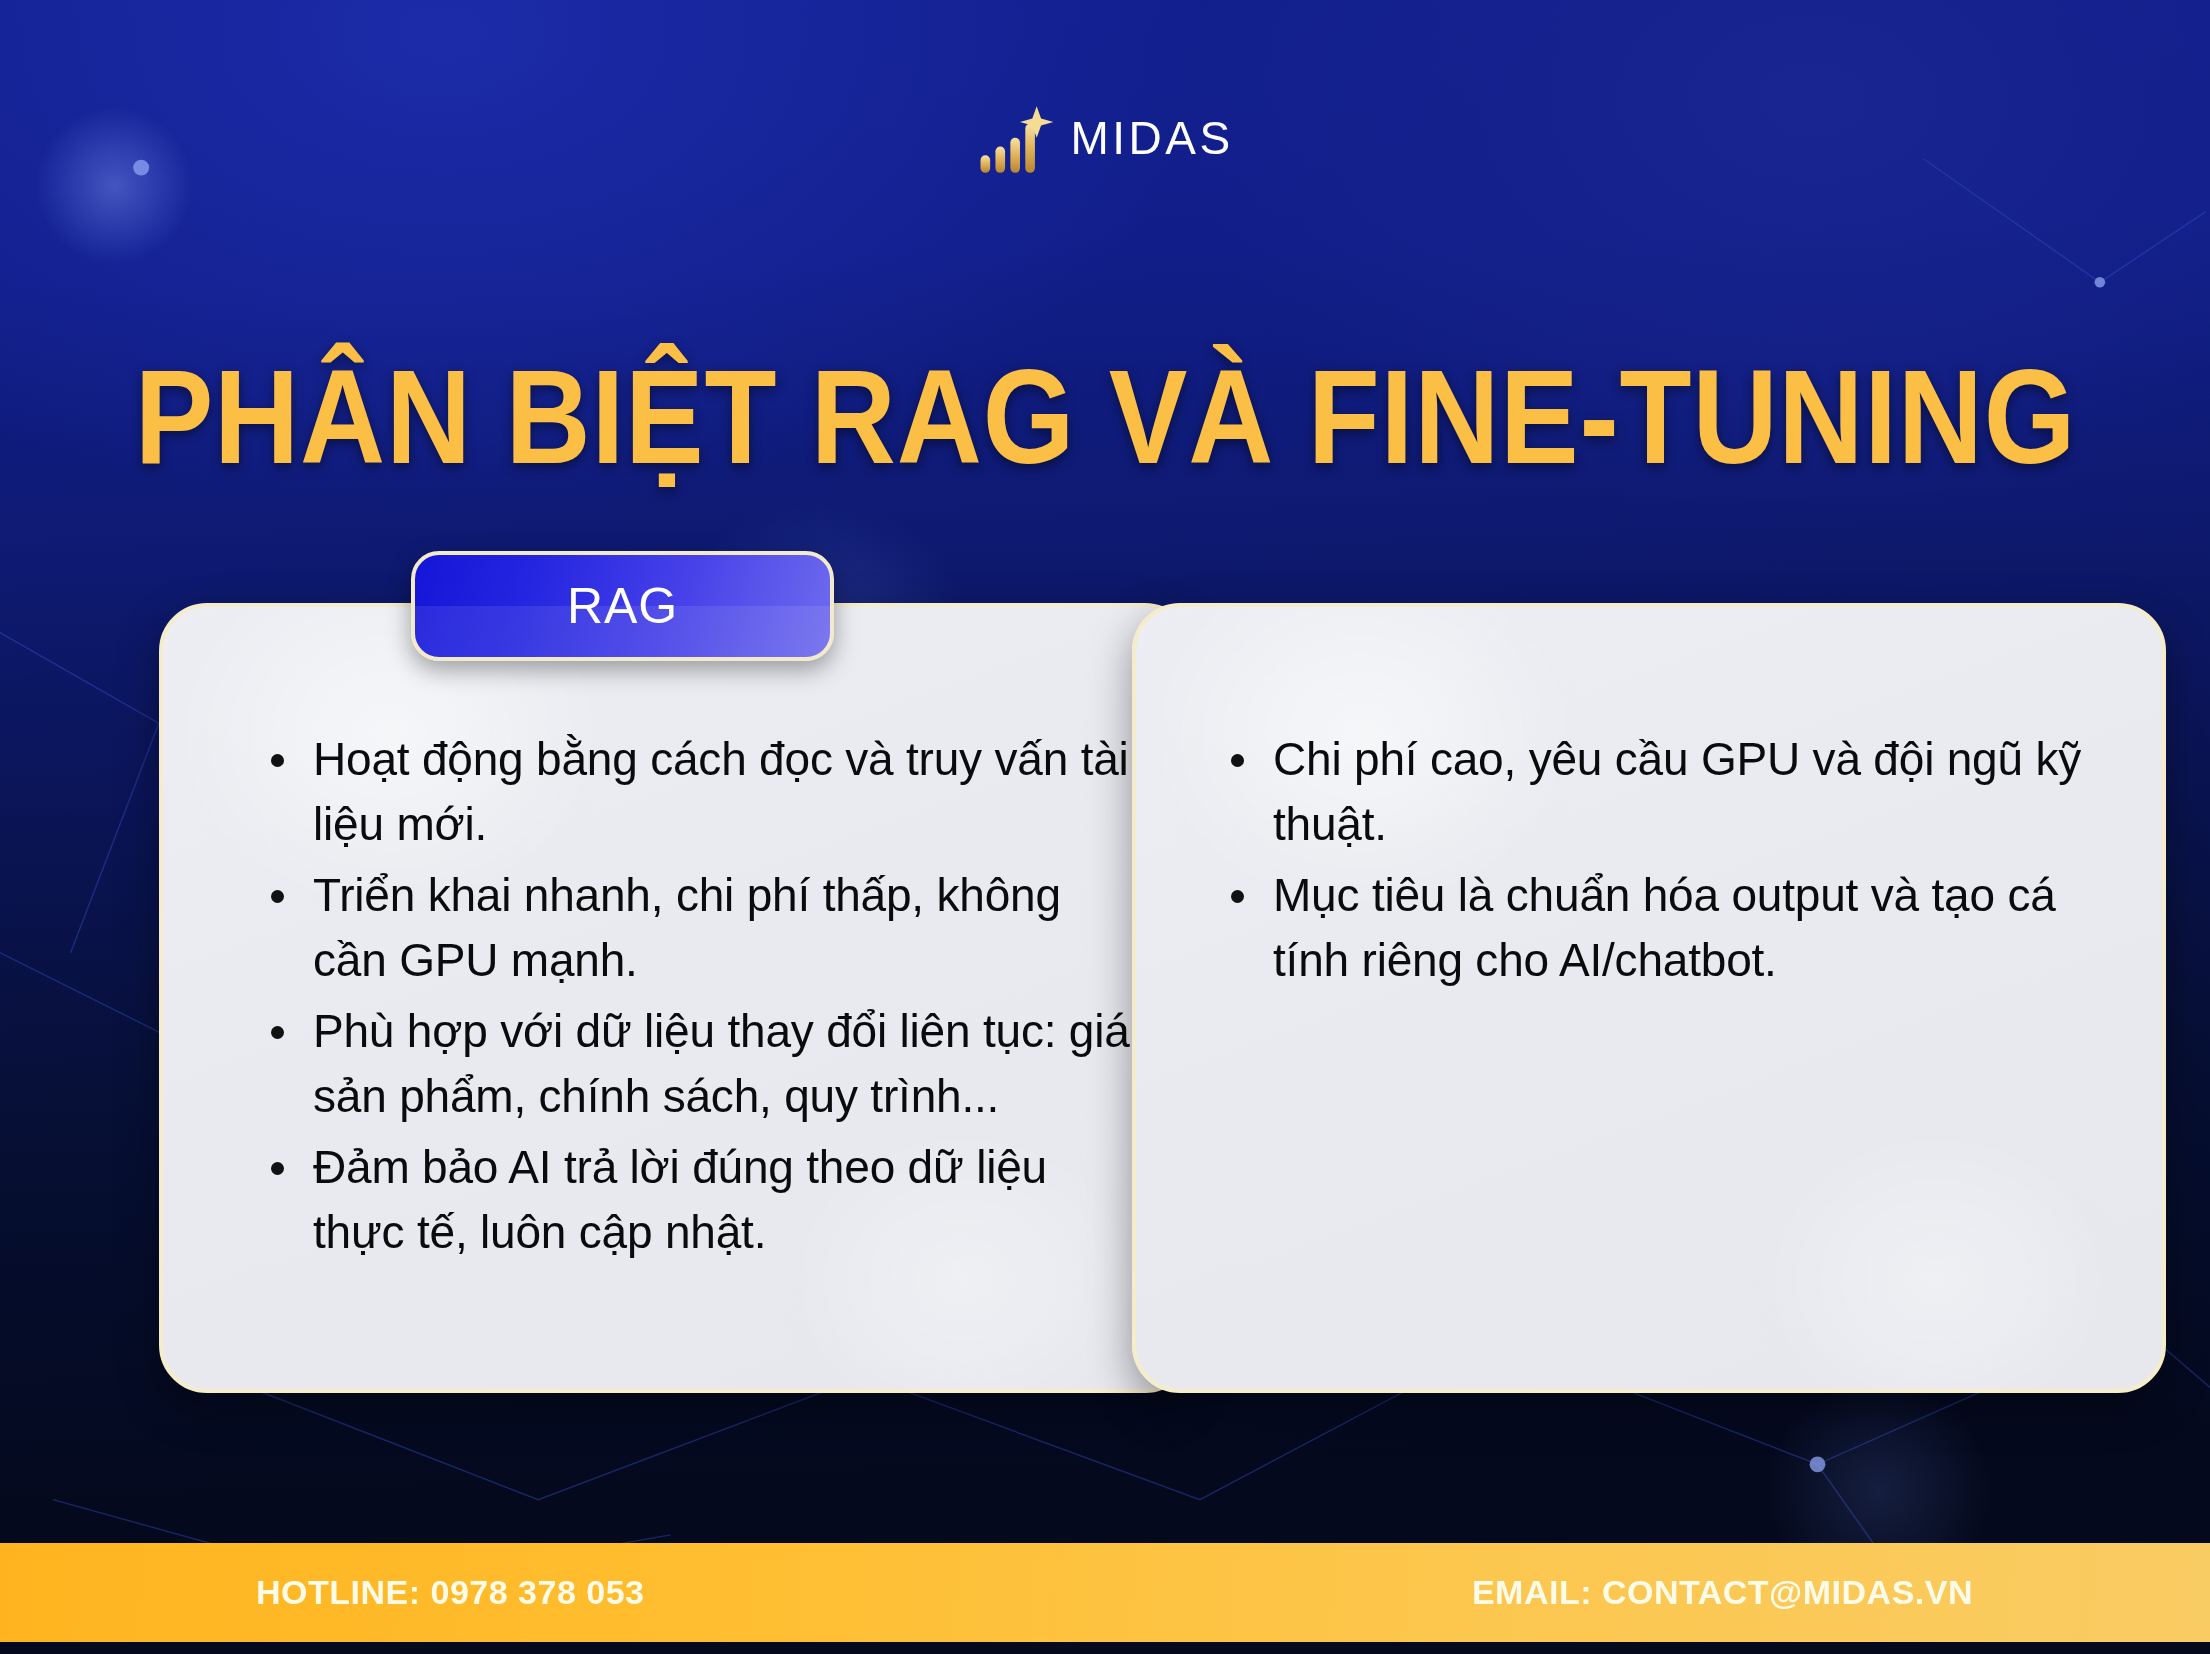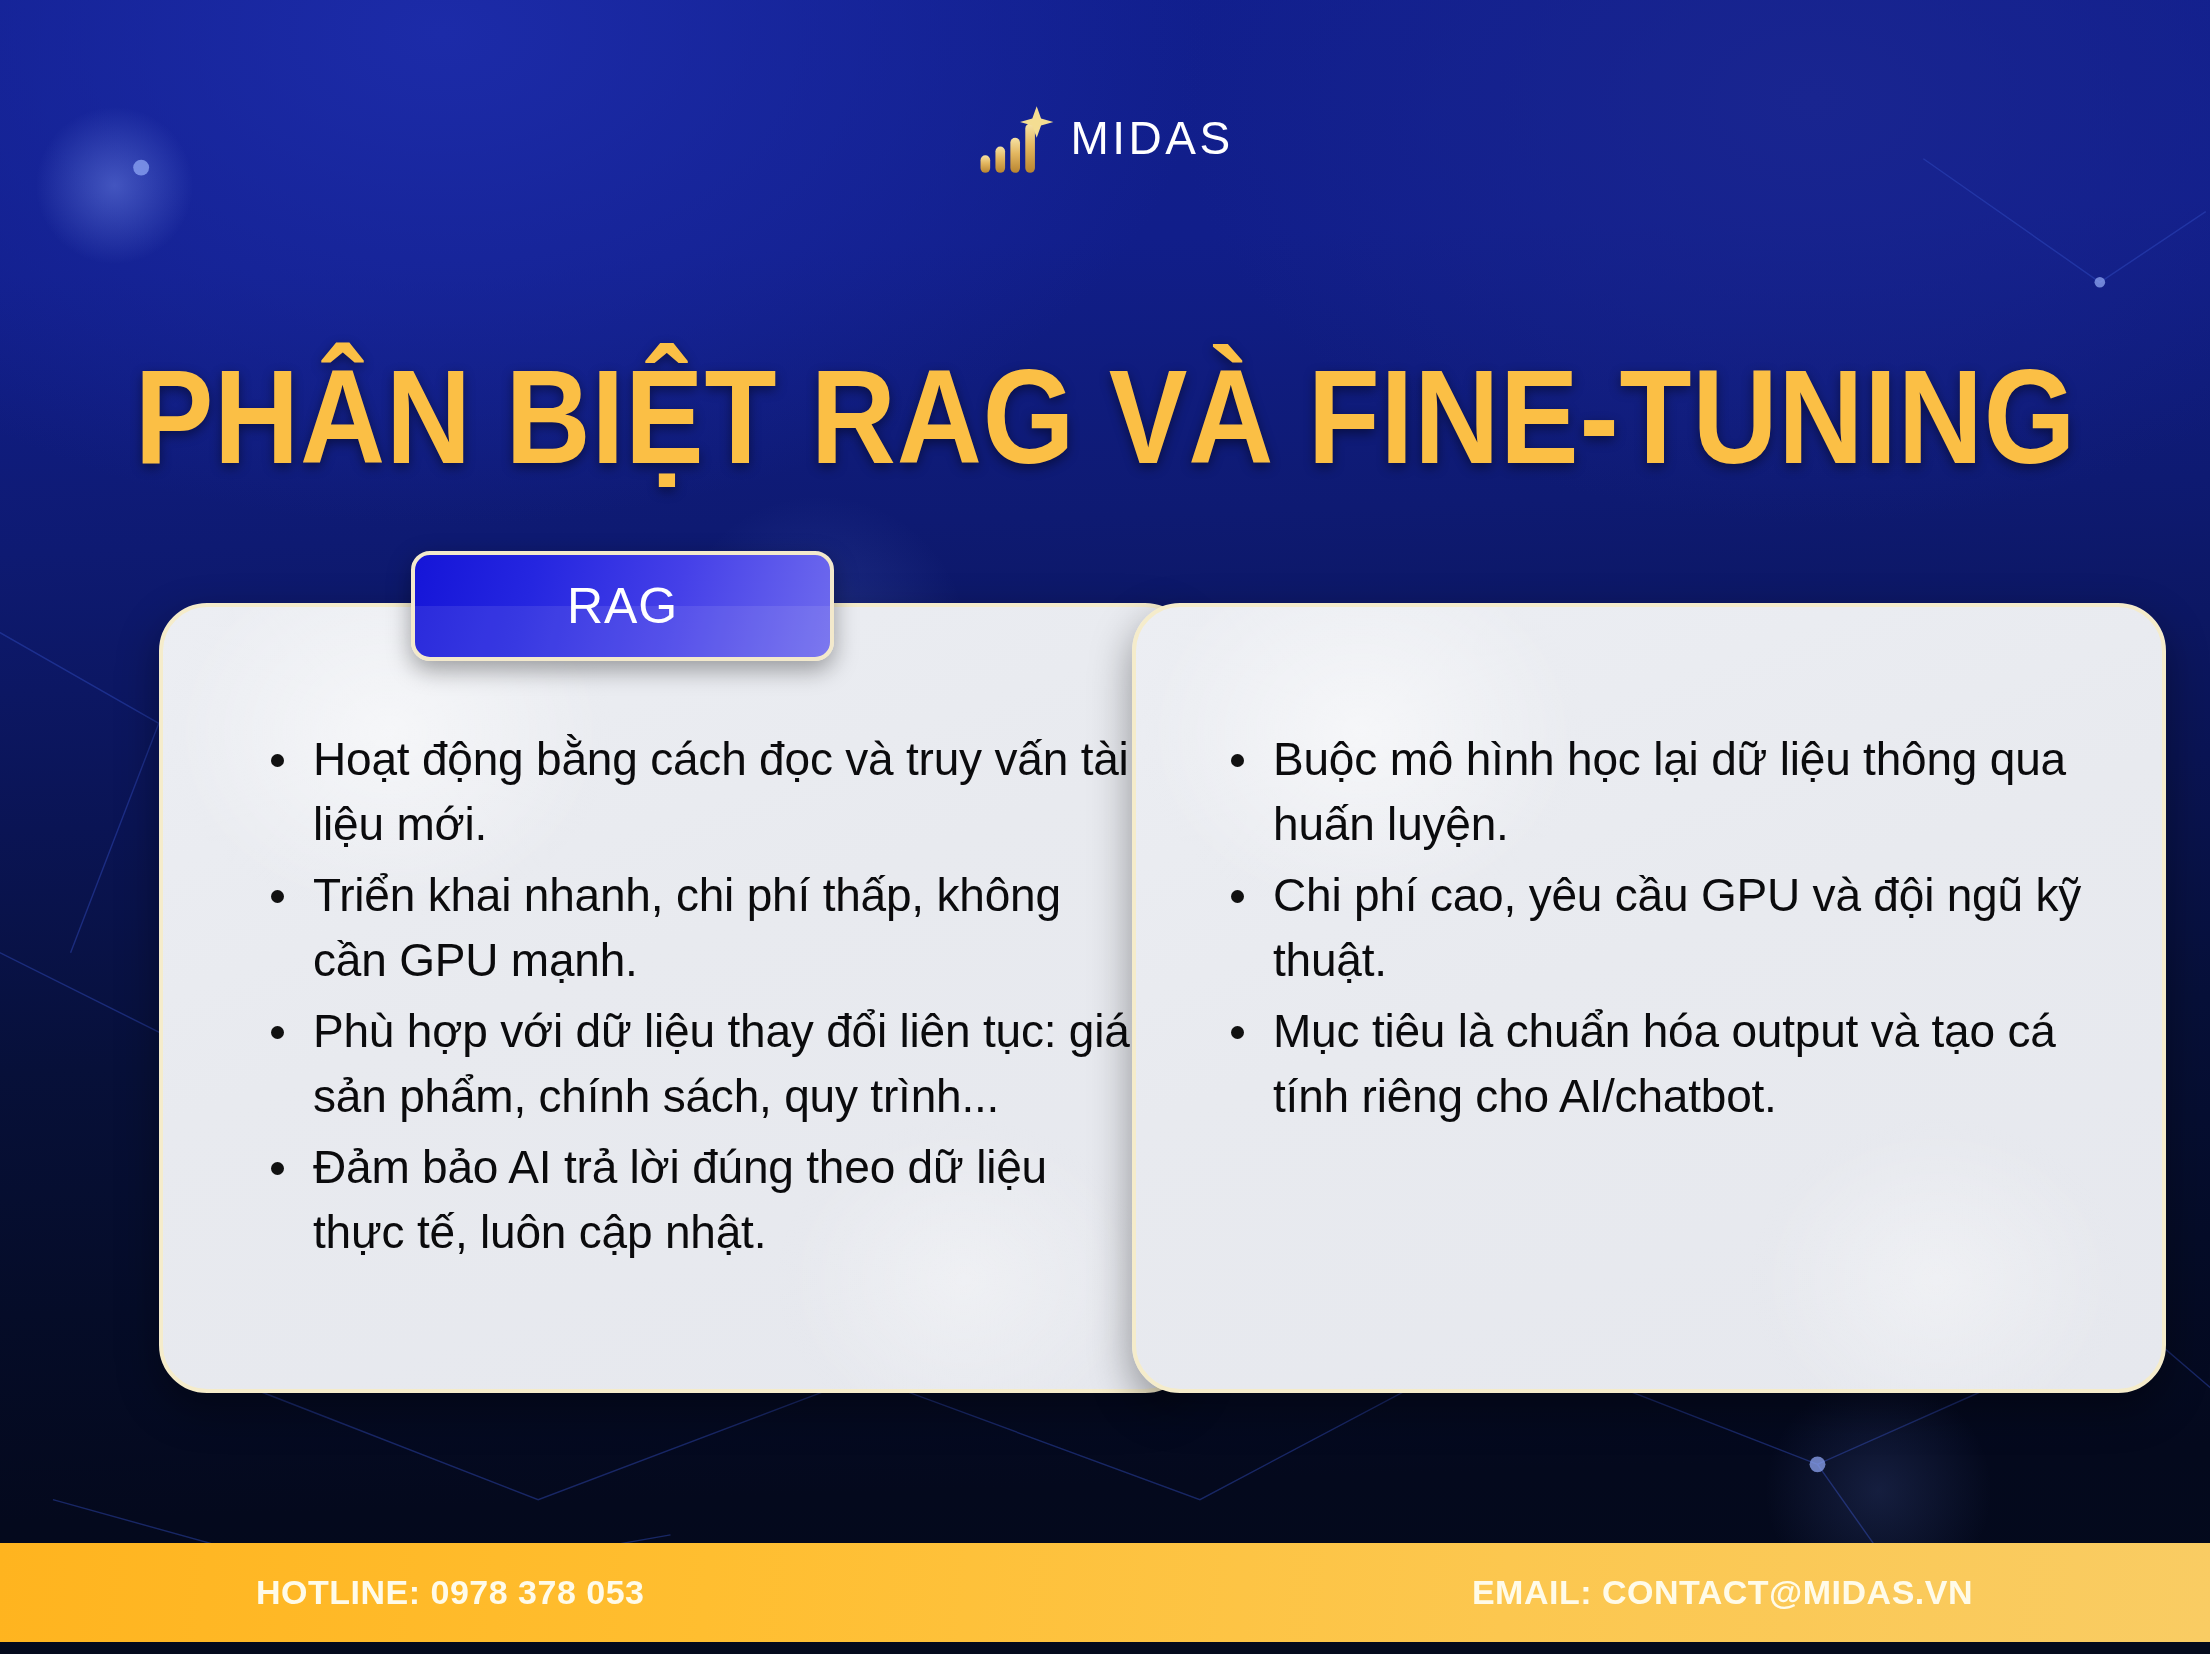--- a/index.html
+++ b/index.html
@@ -103,21 +103,21 @@
       radial-gradient(ellipse 265px 229px at 78% 86%, rgba(255,255,255,0.35) 0%, rgba(255,255,255,0) 70%);
     pointer-events: none;
   }
 
   
   .badge {
     position: absolute;
     top: 551px;
     height: 110px;
     border: 4.4px solid #f3e9cc;
-    border-radius: 19px;
+    border-radius: 28px;
     box-sizing: border-box;
     display: flex;
     align-items: center;
     justify-content: center;
     color: #ffffff;
     font-size: 50px;
     font-weight: 400;
     letter-spacing: 0.9px;
     background: linear-gradient(104deg, #1515d8 0%, #2526e0 28%, #4540e8 62%, #6f6bee 100%);
     box-shadow: 0 8.8px 23px rgba(0,0,0,0.35);
@@ -267,21 +267,20 @@
       <li class="bullet">Hoạt động bằng cách đọc và truy vấn tài liệu mới.</li>
       <li class="bullet">Triển khai nhanh, chi phí thấp, không cần GPU mạnh.</li>
       <li class="bullet">Phù hợp với dữ liệu thay đổi liên tục: giá sản phẩm, chính sách, quy trình...</li>
       <li class="bullet">Đảm bảo AI trả lời đúng theo dữ liệu thực tế, luôn cập nhật.</li>
     </ul>
   </div>
 
   <div class="card" id="card-ft">
     <div class="card-sheen"></div>
     <ul class="bullets">
-      <li class="bullet">Buộc mô hình học lại dữ liệu thông qua huấn luyện.</li>
       <li class="bullet">Chi phí cao, yêu cầu GPU và đội ngũ kỹ thuật.</li>
       <li class="bullet">Mục tiêu là chuẩn hóa output và tạo cá tính riêng cho AI/chatbot.</li>
     </ul>
   </div>
 
   <div class="badge" id="badge-rag">
     <span>RAG</span>
   </div>
 
   <div class="footer">

